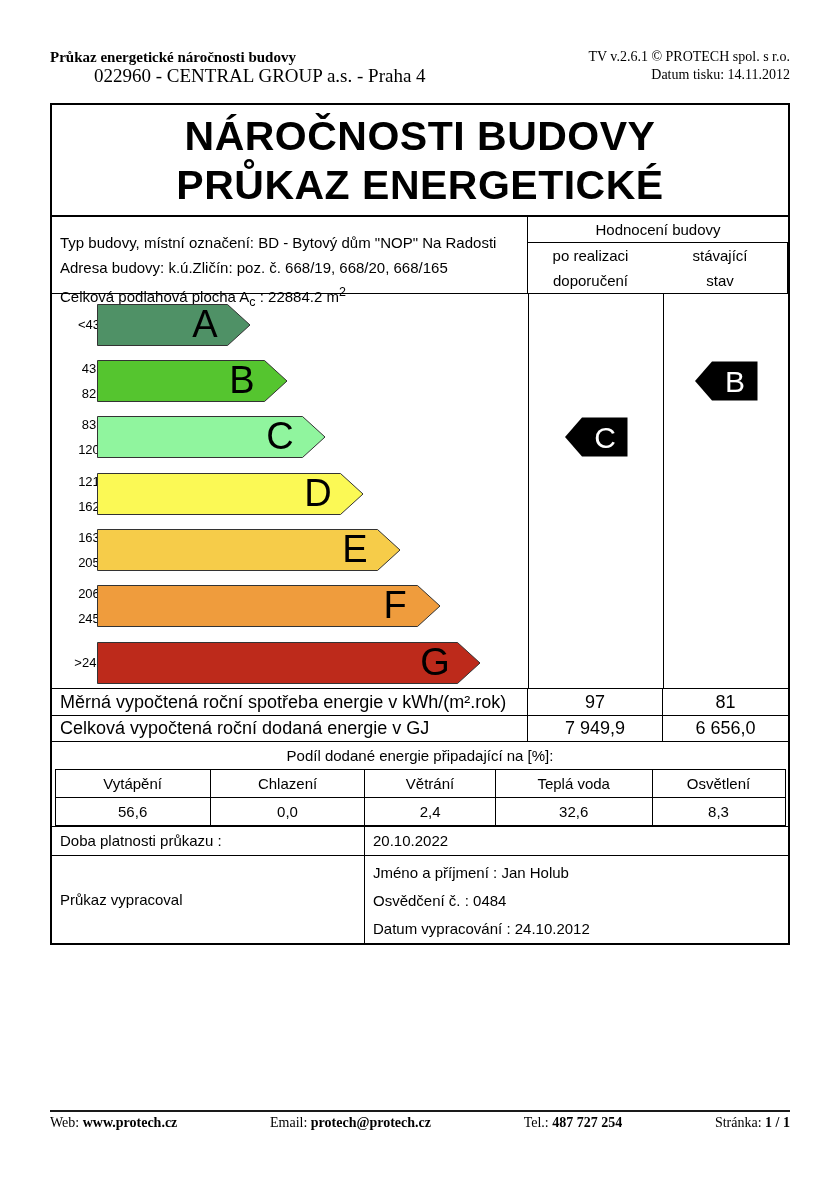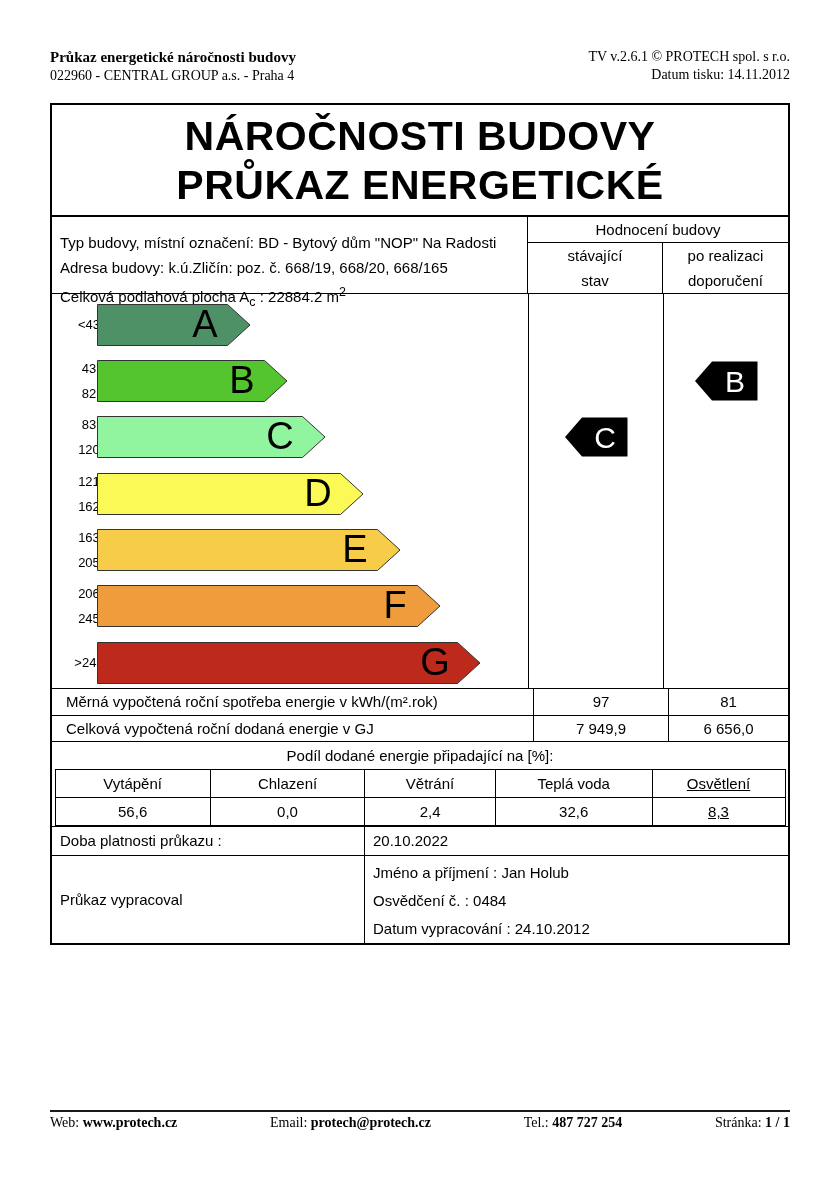--- a/index.html
+++ b/index.html
@@ -8,21 +8,21 @@
     font-family:"Liberation Sans","DejaVu Sans",sans-serif;
     -webkit-font-smoothing:antialiased;
   }
   
   .page-header{
     position:absolute;left:50px;top:48px;width:740px;
     display:flex;justify-content:space-between;
     font-family:"Liberation Serif","DejaVu Serif",serif;
   }
   .ph-left .l1{font-weight:bold;font-size:15px;line-height:19px;}
-  .ph-left .l2{font-size:14px;line-height:18px;}
+  .ph-left .l2{font-size:19px;line-height:18px;margin-left:44px;}
   .ph-right{text-align:right;font-size:14px;line-height:18px;}
   .page-footer{
     position:absolute;left:50px;top:1110px;width:740px;
     border-top:2px solid #1a1a1a;padding-top:3px;
     display:flex;justify-content:space-between;
     font-family:"Liberation Serif","DejaVu Serif",serif;font-size:14px;gap:32px;
   }
   .page-footer b{font-weight:bold;}
   
   .cert{
@@ -51,38 +51,38 @@
   .band-row{position:absolute;left:0;height:42px;}
   .band-range{
     position:absolute;left:16px;top:0;width:42px;height:42px;font-size:13px;
     display:flex;flex-direction:column;align-items:center;
   }
   .band-range.one{justify-content:center;}
   .band-range.two{justify-content:space-between;padding:1px 0;box-sizing:border-box;}
   .band-bar{position:absolute;left:45px;top:0;}
   .rating-arrow{position:absolute;}
   
-  .r-row{display:flex;font-size:15px;border-bottom:1px solid #000;padding-left:6px;}
+  .r-row{display:flex;font-size:18px;border-bottom:1px solid #000;}
   .r-row.r1{height:26px;line-height:26px;}
   .r-row.r2{height:25px;line-height:25px;}
   .r-label{width:476px;border-right:1px solid #000;padding-left:8px;box-sizing:border-box;white-space:nowrap;}
   .r-val1{width:134px;border-right:1px solid #000;text-align:center;}
   .r-val2{flex:1;text-align:center;}
   
   .share{height:84px;border-bottom:1px solid #000;}
   .share-title{text-align:center;font-size:15px;line-height:22px;margin-top:3px;}
   .share-table{width:729px;margin:2px auto 0 auto;border:1px solid #000;}
   .share-row{display:flex;height:27px;line-height:27px;font-size:15px;text-align:center;}
   .share-row.head{border-bottom:1px solid #000;}
   .share-cell{box-sizing:border-box;}
   .share-cell:nth-child(1){width:21.3%;border-right:1px solid #000;}
   .share-cell:nth-child(2){width:21.2%;border-right:1px solid #000;}
   .share-cell:nth-child(3){width:17.9%;border-right:1px solid #000;}
   .share-cell:nth-child(4){width:21.5%;border-right:1px solid #000;}
-  .share-cell:nth-child(5){width:18.1%;text-decoration:underline;}
+  .share-cell:nth-child(5){width:18.1%;}
   
   .v-row{display:flex;font-size:15px;}
   .v-row.v1{height:28px;line-height:28px;border-bottom:1px solid #000;}
   .v-row.v2{flex:1;}
   .v-left{width:313px;border-right:1px solid #000;padding-left:8px;box-sizing:border-box;}
   .v-right{flex:1;padding-left:8px;}
   .v-row.v2 .v-left{display:flex;align-items:center;}
   .v-right .line{line-height:28px;padding-top:0;}
   .v-row.v2 .v-right{padding-top:3px;}
 </style>
@@ -109,27 +109,27 @@
 
   <div class="cert-info">
     <div class="info-left">
       <div>Typ budovy, místní označení: BD - Bytový dům "NOP" Na Radosti</div>
       <div>Adresa budovy: k.ú.Zličín: poz. č. 668/19, 668/20, 668/165</div>
       <div><span>Celková podlahová plocha A</span><sub>c</sub><span> : 22884.2 m</span><sup>2</sup></div>
     </div>
     <div class="info-right">
       <div class="rating-header">Hodnocení budovy</div>
       <div class="rating-cols">
+        <div class="rating-col recommended">
+          <div>po realizaci</div>
+          <div>doporučení</div>
+        </div>
         <div class="rating-col current">
           <div>stávající</div>
           <div>stav</div>
-        </div>
-        <div class="rating-col recommended">
-          <div>po realizaci</div>
-          <div>doporučení</div>
         </div>
       </div>
     </div>
   </div>
 
   <div class="cert-bars">
     <div class="vline v1"></div>
     <div class="vline v2"></div>
 
   <div class="band-row" style="top: 10px;">

